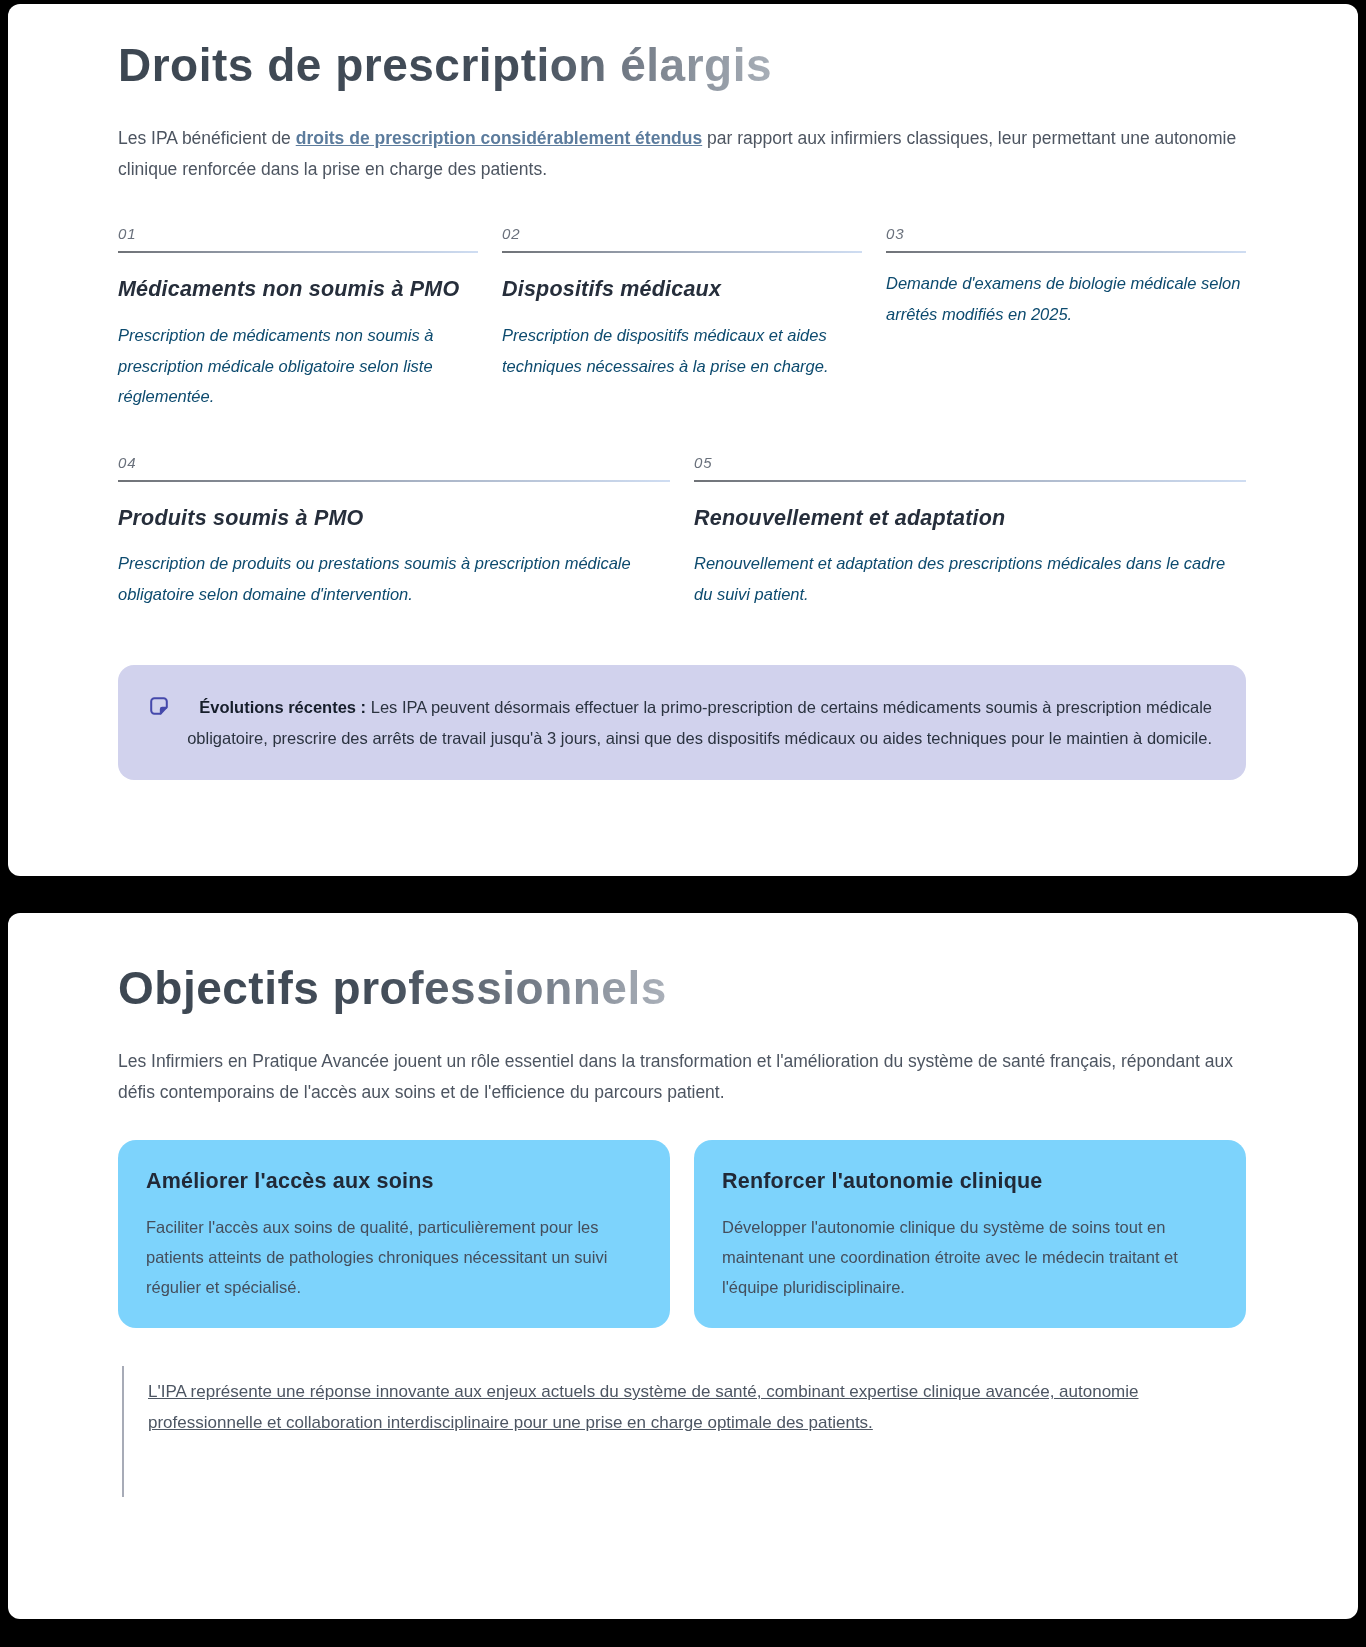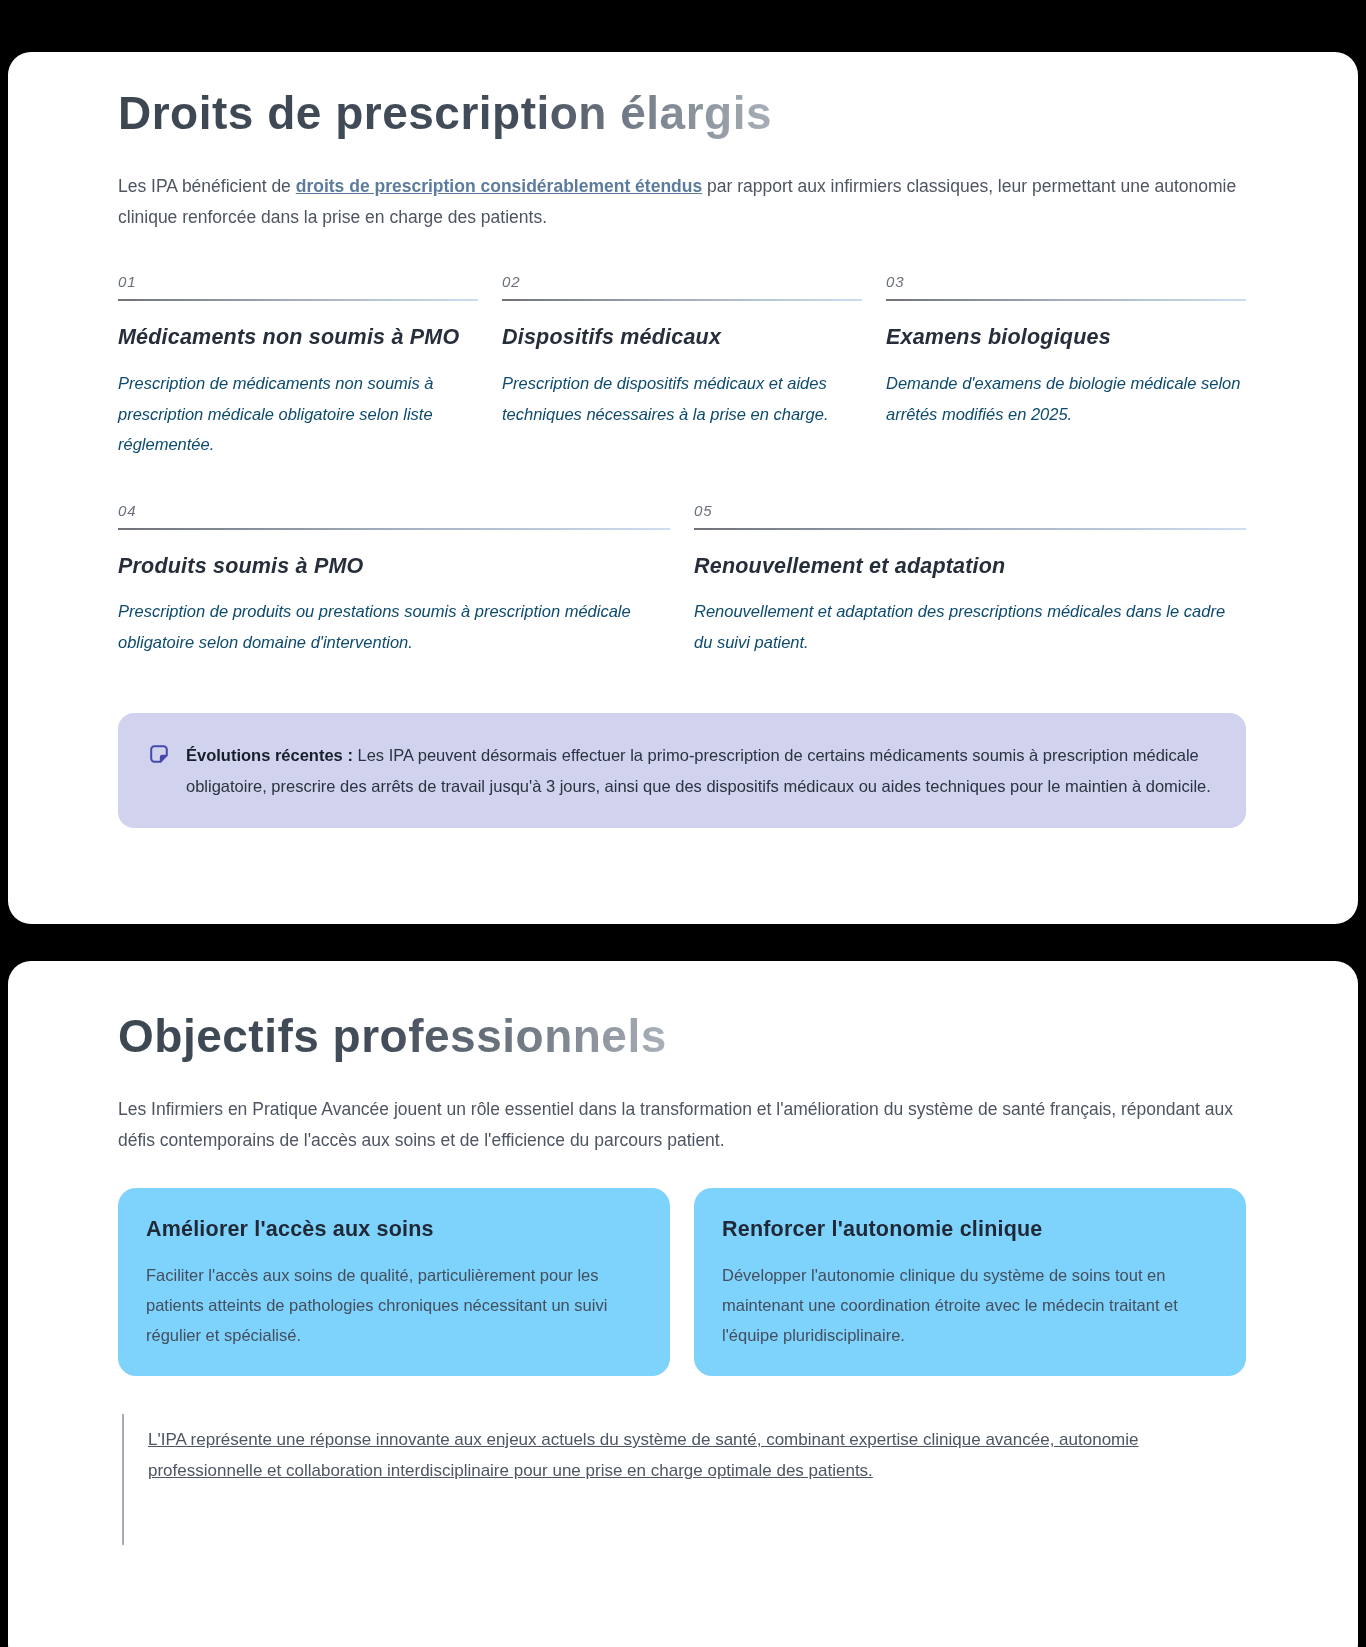--- a/index.html
+++ b/index.html
@@ -5,24 +5,23 @@
   html,body{margin:0;padding:0;}
   body{
     width:1366px;height:1647px;
     background:#000;
     font-family:"Liberation Sans","DejaVu Sans",sans-serif;
     position:relative;
     -webkit-font-smoothing:antialiased;
   }
   .card{
     position:absolute;left:8px;width:1350px;
-    background:#ffffff;border-radius:23px;
+    background:#ffffff;border-radius:12px;
     box-sizing:border-box;
     padding:34px 112px 16px 110px;
-    margin-top:48px;
   }
   .card-1{top:4px;height:872px;}
   .card-2{top:913px;height:706px;padding-top:48px;}
 
   h1.section-title{
     margin:0;
     font-size:46px;
     font-weight:600;
     letter-spacing:0.5px;
     line-height:1.2;
@@ -64,20 +63,21 @@
     font-size:16.5px;color:#0c4a6e;line-height:1.85;
   }
 
   .callout{
     margin-top:56px;
     background:#d1d2ed;
     border-radius:16px;
     padding:27px 34px 27px 30px;
     display:flex;gap:16px;
     align-items:flex-start;
+    text-align:right;
   }
   .callout-icon{flex:0 0 auto;margin-top:3px;}
   .callout-text{
     margin:0;font-size:16.5px;line-height:1.85;color:#2b3340;
   }
   .callout-text b{color:#161e2b;font-weight:700;}
 
   .obj-grid{display:flex;gap:24px;margin-top:32px;align-items:stretch;}
   .obj-card{
     flex:1;min-width:0;
@@ -121,21 +121,20 @@
     </div>
     <div class="num-item">
       <div class="num-label">02</div>
       <hr class="num-rule">
       <h3 class="num-title">Dispositifs médicaux</h3>
       <p class="num-desc">Prescription de dispositifs médicaux et aides techniques nécessaires à la prise en charge.</p>
     </div>
     <div class="num-item">
       <div class="num-label">03</div>
       <hr class="num-rule">
-      <h3 class="num-title">Examens biologiques</h3>
       <p class="num-desc">Demande d'examens de biologie médicale selon arrêtés modifiés en 2025.</p>
     </div>
   </div>
 
   <div class="num-grid row-2">
     <div class="num-item">
       <div class="num-label">04</div>
       <hr class="num-rule">
       <h3 class="num-title">Produits soumis à PMO</h3>
       <p class="num-desc">Prescription de produits ou prestations soumis à prescription médicale obligatoire selon domaine d'intervention.</p>

